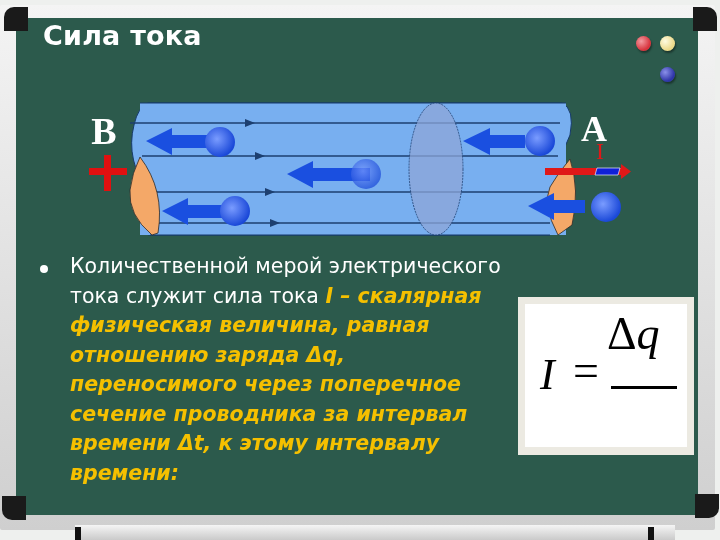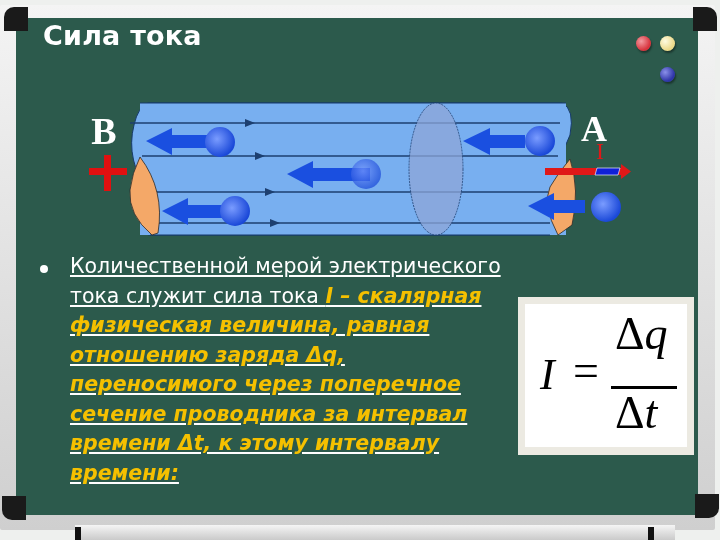--- a/index.html
+++ b/index.html
@@ -12,27 +12,27 @@
   .c-bl { left:2px; top:496px; border-radius:0 0 0 10px; }
   .c-br { left:695px; top:494px; border-radius:0 0 10px 0; }
   .tray { position:absolute; left:75px; top:525px; width:600px; height:15px; background:linear-gradient(#f5f5f5,#cacaca); }
   .tray-cap { position:absolute; left:75px; top:527px; width:6px; height:13px; background:#111; }
   .tray-cap2 { position:absolute; left:648px; top:527px; width:6px; height:13px; background:#111; }
   .title { position:absolute; left:43px; top:20px; color:#fff; font-weight:bold; font-size:27px; letter-spacing:0.2px; }
   .magnet { position:absolute; width:15px; height:15px; border-radius:50%; box-shadow:1px 2px 2px rgba(0,0,0,0.4); }
   .diagram { position:absolute; left:80px; top:95px; width:560px; height:150px; }
   .bullet-block { position:absolute; left:40px; top:252px; width:470px; color:#fff; font-size:20.5px; line-height:29.5px; }
   .bullet-dot { position:absolute; left:0; top:13px; width:8px; height:8px; background:#fff; border-radius:50%; }
-  .bullet-text { position:absolute; left:30px; top:0; width:440px;text-decoration:underline; }
+  .bullet-text { position:absolute; left:30px; top:0; width:440px; }
   .hl { color:#f5c000; font-style:italic; font-weight:bold; }
   .formula-box { position:absolute; left:518px; top:297px; width:176px; height:158px; background:#eceae2; }
   .formula-inner { position:absolute; left:7px; top:7px; width:162px; height:143px; background:#fff; }
   .f-I { position:absolute; left:15px; top:45px; font-family:"Liberation Serif", serif; font-style:italic; font-size:44px; color:#000; }
   .f-eq { position:absolute; left:48px; top:40px; font-family:"Liberation Serif", serif; font-size:46px; color:#000; }
-  .f-num { position:absolute; left:90px; top:3px; font-family:"Liberation Serif", serif; font-size:46px; color:#000; }
+  .f-num { position:absolute; left:82px; top:3px; font-family:"Liberation Serif", serif; font-size:46px; color:#000; }
   .f-num i, .f-den i { font-style:italic; }
   .f-bar { position:absolute; left:86px; top:82px; width:66px; height:3px; background:#000; }
   .f-den { position:absolute; left:90px; top:82px; font-family:"Liberation Serif", serif; font-size:46px; color:#000; }
 </style>
 </head>
 <body>
 
 <div class="frame"></div>
 <div class="board"></div>
 <div class="corner c-tl"></div>
@@ -126,15 +126,14 @@
   <div class="bullet-dot"></div>
   <div class="bullet-text"><span>Количественной мерой электрического тока служит сила тока </span><span class="hl">I – скалярная физическая величина, равная отношению заряда Δq, переносимого через поперечное сечение проводника за интервал времени Δt, к этому интервалу времени:</span></div>
 </div>
 
 <div class="formula-box">
   <div class="formula-inner">
     <span class="f-I">I</span>
     <span class="f-eq">=</span>
     <span class="f-num"><span>Δ</span><i>q</i></span>
     <div class="f-bar"></div>
-    <span class="f-den"><span>Δ</span><i>t</i></span>
   </div>
 </div>
 
 </body></html>

